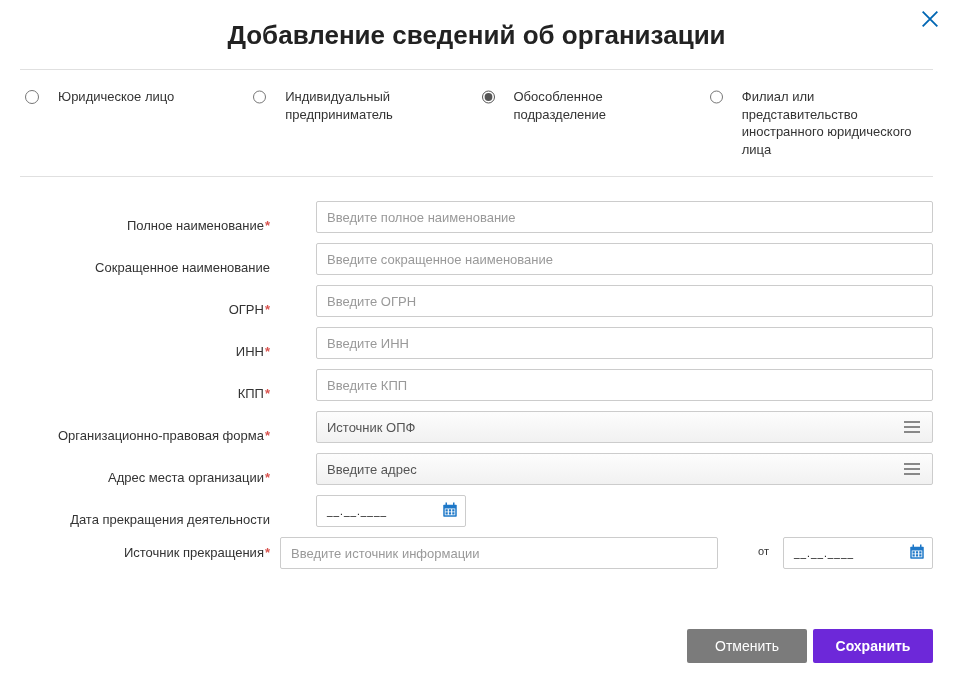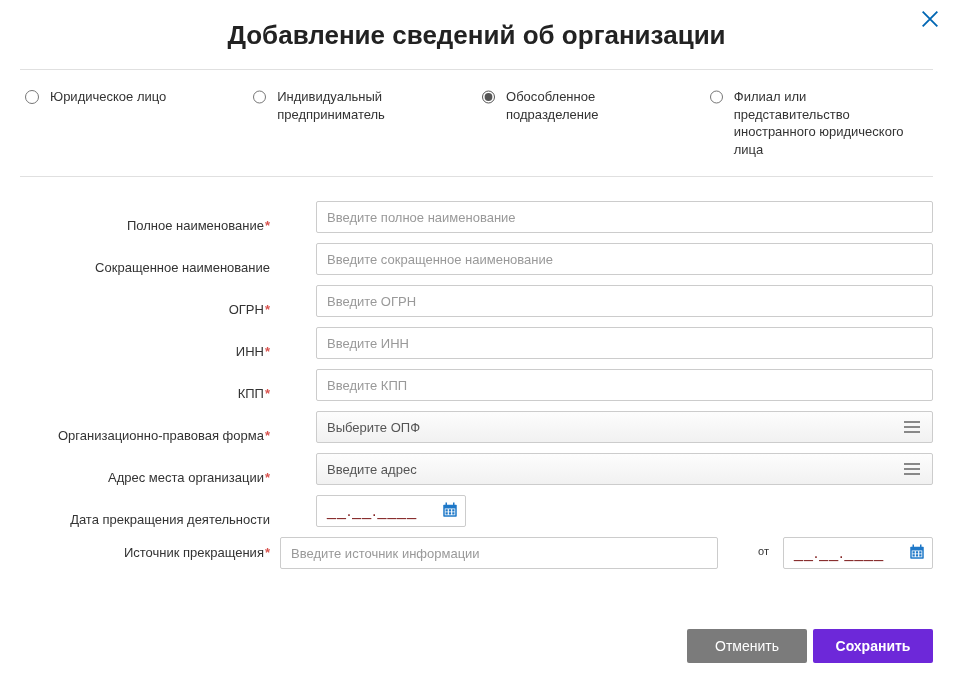--- a/index.html
+++ b/index.html
@@ -40,21 +40,21 @@
   }
   .radio-row {
     display: flex;
     padding: 18px 0 18px 0;
     gap: 0;
   }
   .radio-cell {
     flex: 1;
     display: flex;
     align-items: flex-start;
-    gap: 8px;
+    gap: 16px;
     padding-right: 20px;
   }
   .radio-cell input[type=radio] {
     margin-top: 2px;
     width: 14px; height: 14px;
     accent-color: #555;
   }
   .radio-cell label {
     color: #333;
     font-size: 13px;
@@ -122,23 +122,23 @@
     display: inline-flex;
     align-items: center;
     border: 1px solid #ccc;
     border-radius: 2px;
     height: 32px;
     background: #fff;
     padding: 0 6px 0 10px;
     min-width: 150px;
   }
   .date-field .mask {
-    color: #7f1d1d;
+    color: #000000;
     letter-spacing: 1px;
-    font-size: 16px;
+    font-size: 10px;
     flex: 1;
   }
   .date-field .cal {
     color: #0066b3;
     cursor: pointer;
   }
   .cal svg { width: 18px; height: 18px; fill: #1e78c8; }
   .row-source {
     display: flex;
     align-items: flex-start;
@@ -229,21 +229,21 @@
 
     <div class="row">
       <div class="lbl"><span>КПП</span><span class="req">*</span></div>
       <div class="fld"><input class="text" type="text" placeholder="Введите КПП" style=""></div>
     </div>
 
     <div class="row">
       <div class="lbl"><span>Организационно-правовая форма</span><span class="req">*</span></div>
       <div class="fld">
         <div class="select-like">
-          <span>Выберите ОПФ</span>
+          <span>Источник ОПФ</span>
           <span class="bars">
               <span></span>
               <span></span>
               <span></span>
             </span>
         </div>
       </div>
     </div>
 
     <div class="row">

